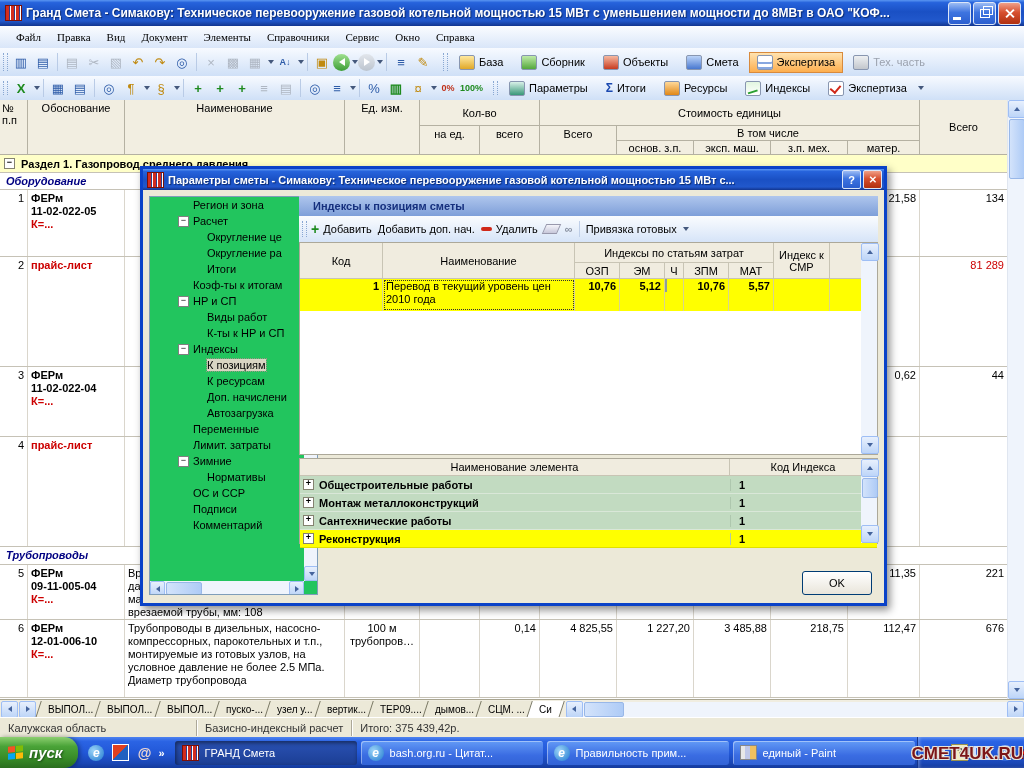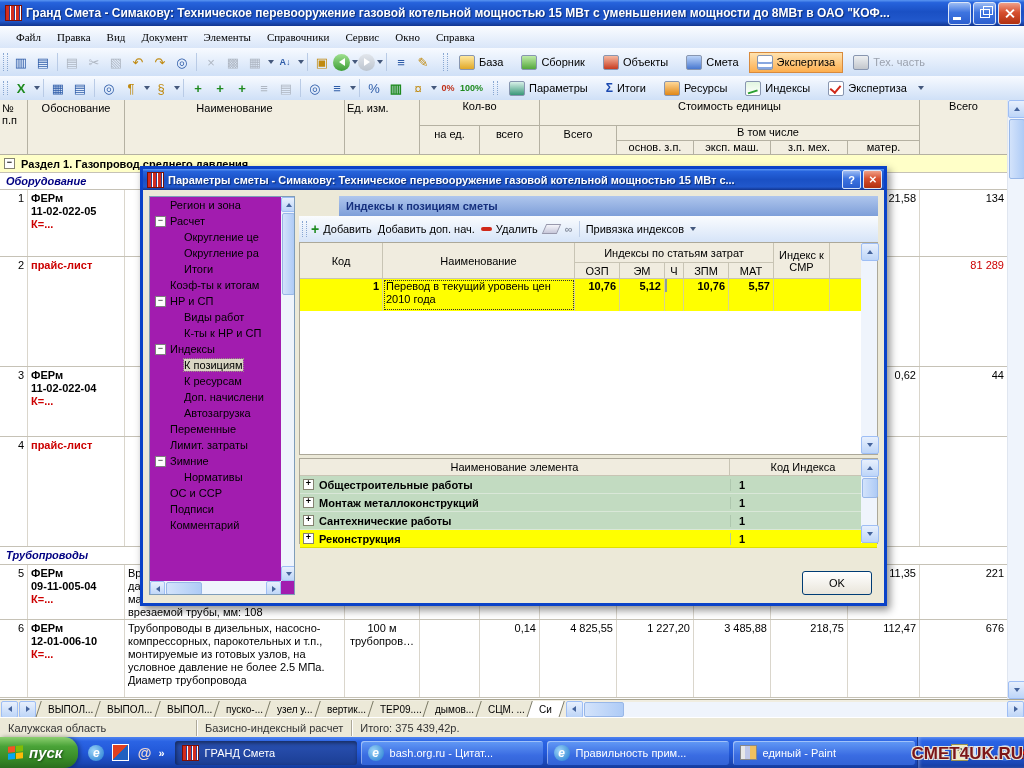--- a/index.html
+++ b/index.html
@@ -51,21 +51,21 @@
   .bi-tech{background:linear-gradient(#EEF0F2,#C2C6CC);}
   .bi-par{background:linear-gradient(#D8F0E8,#389878);} .bi-res{background:linear-gradient(#FFD898,#E08818);}
   .bi-idx{background:linear-gradient(#E2F6E0,#fff);position:relative;} .bi-idx::after{content:"";position:absolute;left:1px;bottom:2px;width:10px;height:5px;border-bottom:2px solid #2AA030;transform:rotate(-18deg);}
   .bi-exp{background:#fff;position:relative;} .bi-exp::after{content:"";position:absolute;left:3px;top:1px;width:5px;height:8px;border:solid #D02818;border-width:0 2px 2px 0;transform:rotate(40deg);}
   .sigma{color:#1A48B0;font-weight:bold;font-size:12px;}
   
   #grid{position:absolute;top:100px;left:0;width:1008px;height:599px;background:#fff;overflow:hidden;}
   .gcols{display:grid;grid-template-columns:28px 97px 220px 75px 60px 60px 77px 77px 77px 77px 72px 88px;}
   #ghead{grid-template-rows:26px 15px 14px;}
   .hc{background:#F2EEE1;border-right:1px solid #B5B1A2;border-bottom:1px solid #B5B1A2;
-      display:flex;align-items:flex-start;justify-content:center;text-align:center;padding:0 2px;line-height:12px;}
+      display:flex;align-items:center;justify-content:center;text-align:center;padding:0 2px;line-height:12px;}
   .hc.topalign{align-items:flex-start;flex-direction:column;justify-content:flex-start;padding-top:2px;}
   .grow{border-bottom:1px solid #C6C2B6;}
   .cell{border-right:1px solid #DAD6CC;padding:2px 3px;overflow:hidden;line-height:13px;}
   .num{text-align:right;} .money{text-align:right;}
   .codeb{font-weight:bold;} .kred{color:#CC0000;font-weight:bold;}
   .redtxt{color:#CC0000;font-weight:bold;}
   .unitc{text-align:center;}
   .section-row{height:17px;background:#FFFFC8;border-bottom:1px solid #C6C2B6;display:flex;align-items:center;gap:6px;padding-left:4px;font-weight:bold;}
   .pmbox{width:9px;height:9px;border:1px solid #848270;background:#fff;font-size:9px;line-height:7px;text-align:center;flex:0 0 auto;}
   .group-row{background:#fff;border-bottom:1px solid #C6C2B6;font-weight:bold;font-style:italic;color:#000082;padding:2px 0 1px 6px;}
@@ -82,34 +82,34 @@
   #gsbv .sb-thumb{width:14px;height:58px;margin:1px;}
   
   #dialog{position:absolute;left:140px;top:166px;width:747px;height:440px;z-index:10;
     background:#ECE9D8;border:3px solid #0A42C8;box-sizing:border-box;box-shadow:3px 4px 8px rgba(0,0,0,.45);}
   #dlg-title{height:21px;display:flex;align-items:center;padding:0 2px;
     background:linear-gradient(180deg,#5A96F2 0%,#2663DC 12%,#1A50C4 50%,#2158CC 85%,#12358F 100%);}
   #dlg-title .title-text{font-size:11px;}
   .dlg-btn{width:17px;height:17px;margin-left:2px;border:1px solid #dce6f8;border-radius:2px;flex:0 0 auto;color:#fff;font-weight:bold;
     background:linear-gradient(#9CBCF4,#3E74E0 45%,#2B5ECF);display:flex;align-items:center;justify-content:center;font-size:11px;}
   .dlg-btn.close{background:linear-gradient(#F0A088,#D75030 45%,#B03010);}
-  #tree{position:absolute;left:6px;top:27px;width:144px;bottom:8px;background:#a21caf;border:1px solid #7F9DB9;overflow:hidden;}
+  #tree{position:absolute;left:6px;top:27px;width:144px;bottom:8px;background:#22c55e;border:1px solid #7F9DB9;overflow:hidden;padding-left:23px;}
   .titem{height:16px;display:flex;align-items:center;padding-left:20px;position:relative;white-space:nowrap;}
   .titem.child{padding-left:34px;}
   .titem .tbox{position:absolute;left:5px;top:3px;width:9px;height:9px;border:1px solid #808080;background:#fff;font-size:9px;line-height:7px;text-align:center;}
   .sel-label{background:#D9D5C3;outline:1px dotted #9a9685;}
   #tree-sbv{position:absolute;right:0;top:0;width:13px;bottom:13px;background:#EFF4FC;display:flex;flex-direction:column;}
   #tree-sbv .sb-btn{width:13px;height:13px;flex:0 0 auto;}
   #tree-sbv .sb-thumb{width:11px;height:80px;margin:1px;}
   #tree-sbh{position:absolute;left:0;bottom:0;right:13px;height:13px;background:#EFF4FC;display:flex;}
   #tree-sbh .sb-btn{width:13px;height:13px;flex:0 0 auto;}
   #tree-sbh .sb-thumb{height:11px;width:34px;margin:1px;}
   #panel{position:absolute;left:156px;top:27px;right:6px;bottom:6px;}
-  #panel-band{position:absolute;left:0;right:0;top:0;height:20px;display:flex;align-items:center;padding-left:7px;
-    background:linear-gradient(#AFC6ED,#7E9FD9);border-bottom:1px solid #5E80BC;color:#16307E;font-weight:bold;margin-left:40px;}
+  #panel-band{position:absolute;left:0;right:0;top:0;height:20px;display:flex;align-items:center;padding-left:14px;
+    background:linear-gradient(#AFC6ED,#7E9FD9);border-bottom:1px solid #5E80BC;color:#16307E;font-weight:bold;}
   #panel-toolbar{position:absolute;left:0;right:0;top:20px;height:26px;display:flex;align-items:center;gap:6px;padding-left:12px;
     background:linear-gradient(#FAFCFE,#D6E4F8);border-bottom:1px solid #BDCFEA;position:absolute;}
   #panel-toolbar::before{content:"";position:absolute;left:3px;top:5px;bottom:5px;width:3px;border-left:1px dotted #89A7D2;border-right:1px dotted #89A7D2;}
   .ptb-item{display:flex;align-items:center;gap:4px;white-space:nowrap;}
   .plus-g{color:#1E8A1E;font-weight:bold;font-size:14px;line-height:10px;}
   .minus-r{width:11px;height:4px;background:#D02818;border-radius:2px;display:inline-block;}
   .eraser{width:13px;height:8px;background:linear-gradient(#F4F4FA,#C8C8DA);border:1px solid #9898AC;transform:skewX(-24deg);display:inline-block;}
   .chainico{color:#8890A0;font-weight:bold;}
   .vsep{width:1px;height:16px;background:#BFCFE8;}
   
@@ -339,21 +339,21 @@
     <div class="hc topalign" style="grid-column:1;grid-row:1/4;">
       <span>№</span>
       <span>п.п</span>
     </div>
     <div class="hc topalign" style="grid-column:2;grid-row:1/4;align-items:center;">
         <span>Обоснование</span>
       </div>
     <div class="hc topalign" style="grid-column:3;grid-row:1/4;align-items:center;">
         <span>Наименование</span>
       </div>
-    <div class="hc topalign" style="grid-column:4;grid-row:1/4;">
+    <div class="hc topalign" style="grid-column:4;grid-row:1/4;align-items:center;">
         <span>Ед. изм.</span>
       </div>
     <div class="hc" style="grid-column:5/7;grid-row:1;">
         <span>Кол-во</span>
       </div>
     <div class="hc" style="grid-column:5;grid-row:2/4;align-items:flex-start;padding-top:2px;">
         <span>на ед.</span>
       </div>
     <div class="hc" style="grid-column:6;grid-row:2/4;align-items:flex-start;padding-top:2px;">
         <span>всего</span>
@@ -619,21 +619,21 @@
           <span>Добавить доп. нач.</span>
         </span>
       <span class="ptb-item">
           <span class="minus-r"></span>
           <span>Удалить</span>
         </span>
       <span class="eraser"></span>
       <span class="chainico">∞</span>
       <span class="vsep"></span>
       <span class="ptb-item">
-          <span>Привязка индексов</span>
+          <span>Привязка готовых</span>
           <span class="dda"></span>
         </span>
     </div>
 
     <div id="postable">
       <div id="phead" class="pgrid">
         <div class="phc" style="grid-column:1;grid-row:1/3;">
             <span>Код</span>
           </div>
         <div class="phc" style="grid-column:2;grid-row:1/3;">

